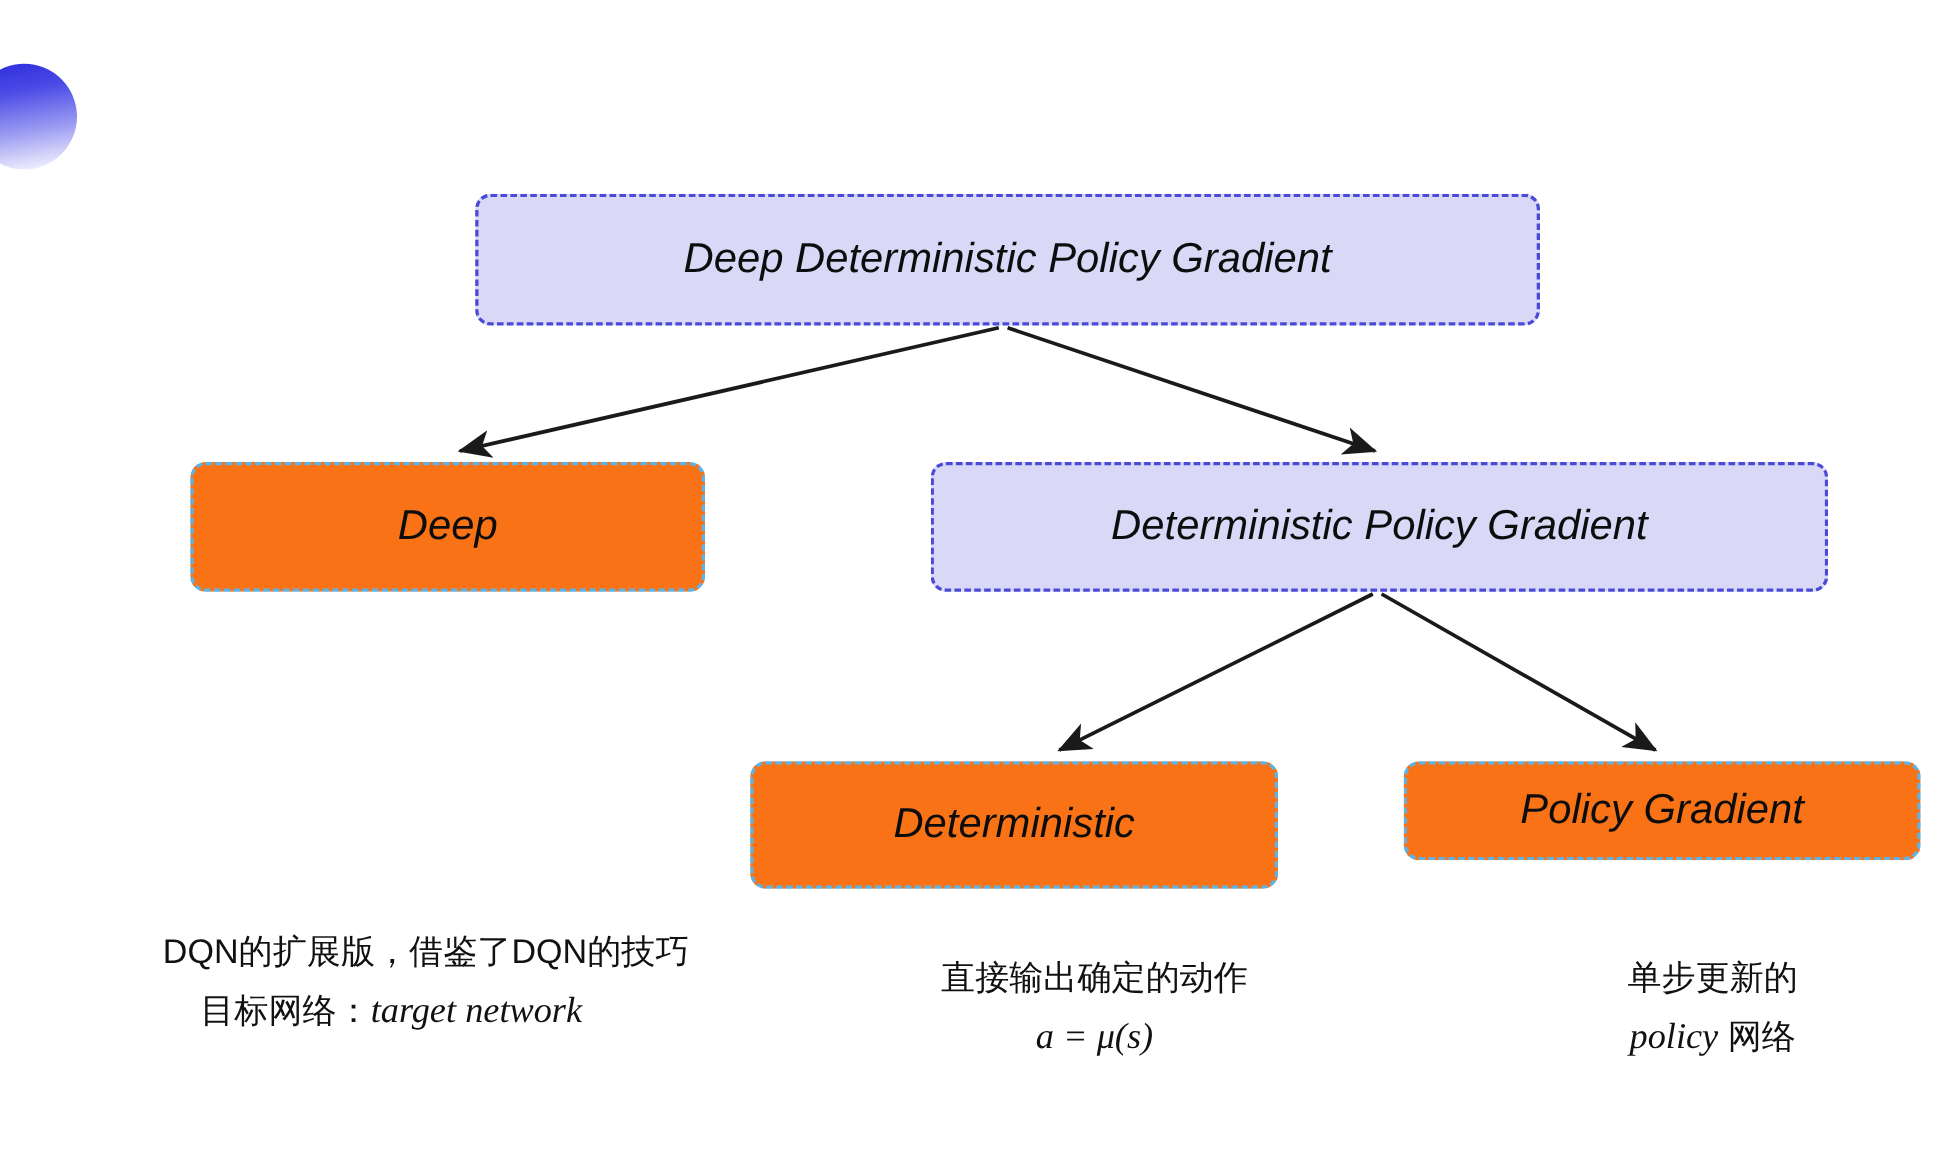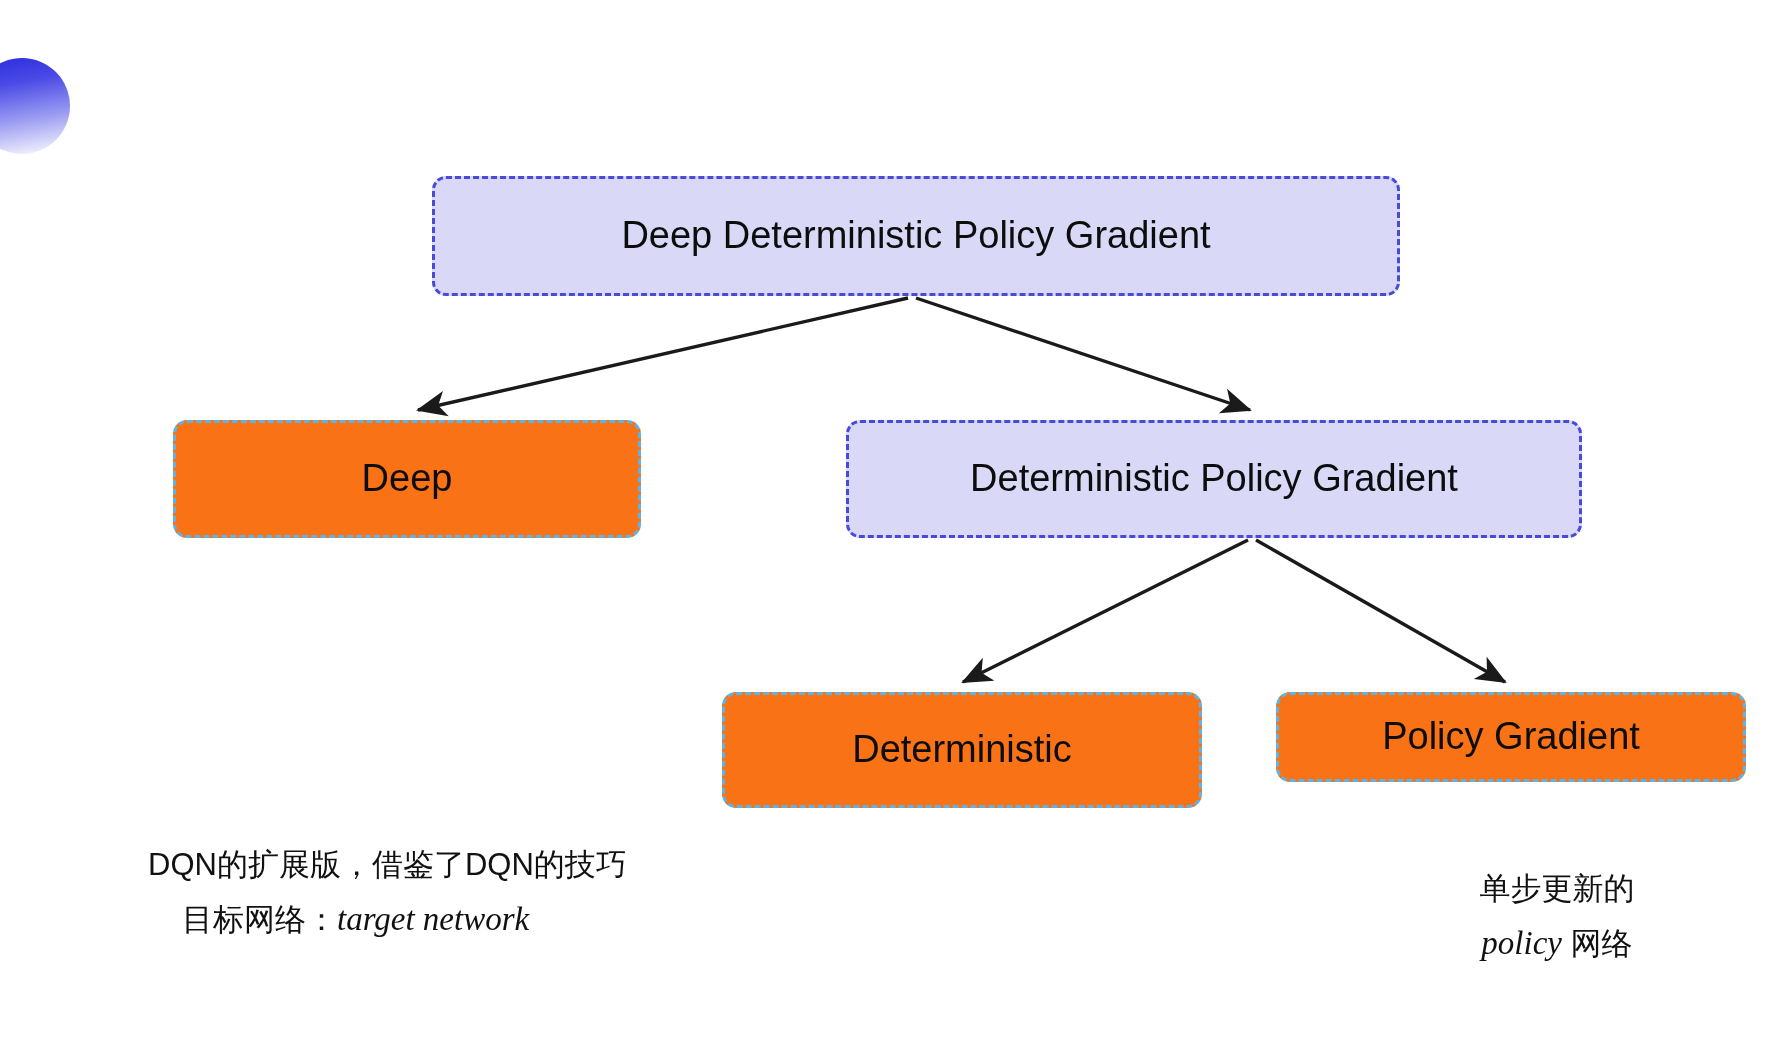--- a/index.html
+++ b/index.html
@@ -59,34 +59,35 @@
     align-items: center;
     justify-content: center;
     text-align: center;
   }
   .node-label {
     font-size: 38px;
     color: #0d0d0d;
     font-weight: 400;
     line-height: 1.15;
     white-space: nowrap;
+    font-style: italic;
   }
   .node.purple {
     background: #d9d9f7;
     border: 3px dashed #4a4ad8;
   }
   .node.blue {
     background: #f97316;
     border: 3px dashed #60b2e3;
   }
 
   #node-root   { left: 432px; top: 176px; width: 968px; height: 120px; }
   #node-deep   { left: 173px; top: 420px; width: 468px; height: 118px; }
-  #node-dpg    { left: 846px; top: 420px; width: 736px; height: 118px; }
-  #node-det    { left: 722px; top: 692px; width: 480px; height: 116px; }
+  #node-dpg    { left: 846px; top: 420px; width: 816px; height: 118px; }
+  #node-det    { left: 682px; top: 692px; width: 480px; height: 116px; }
   #node-pg     { left: 1276px; top: 692px; width: 470px; height: 90px; }
 
   
   .caption {
     position: absolute;
     color: #111111;
     font-size: 31px;
     line-height: 1.72;
     white-space: nowrap;
   }
@@ -138,19 +139,23 @@
 
   <div id="node-pg" class="node blue">
     <span class="node-label">Policy Gradient</span>
   </div>
 
   <div id="caption-deep" class="caption">
     <span class="row">DQN的扩展版，借鉴了DQN的技巧</span>
     <span class="row indent"><span>目标网络：</span><span class="it">target network</span></span>
   </div>
 
+  <div id="caption-det" class="caption">
+    <span class="row">直接输出确定的动作</span>
+    <span class="row it">a = μ(s)</span>
+  </div>
 
   <div id="caption-pg" class="caption">
     <span class="row">单步更新的</span>
     <span class="row"><span class="it">policy</span><span> 网络</span></span>
   </div>
 
 </div>
 
 </body></html>

